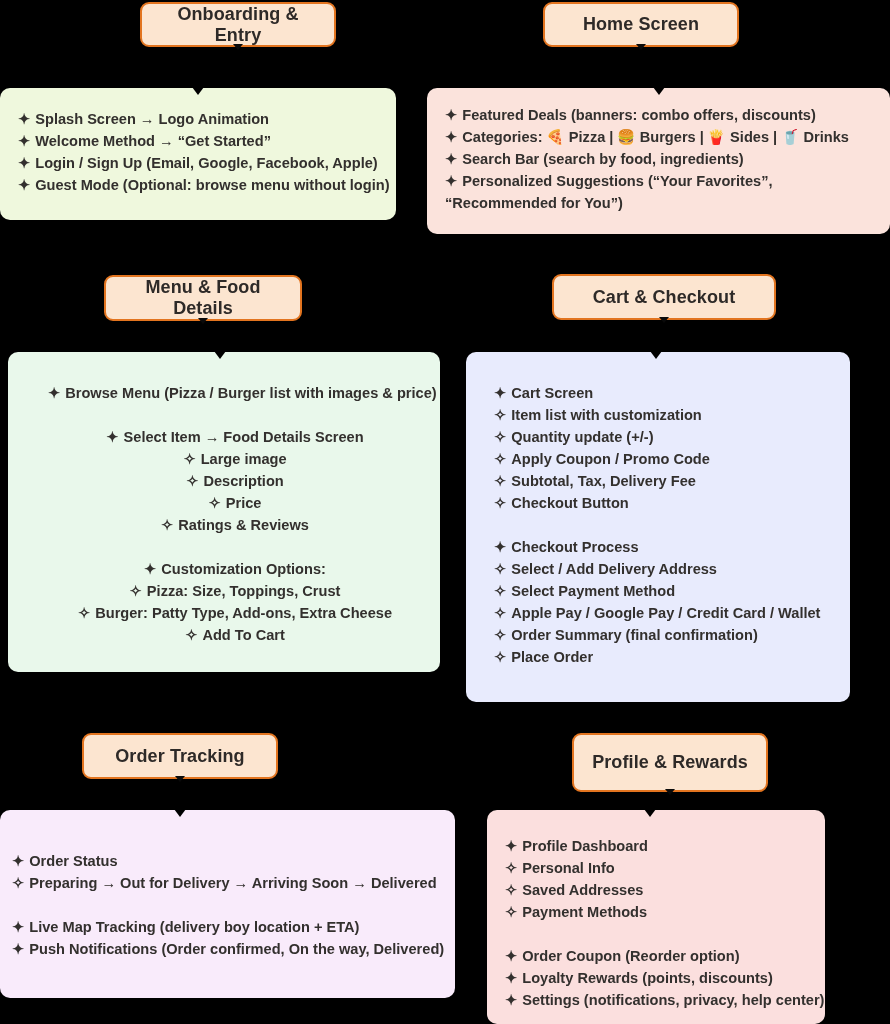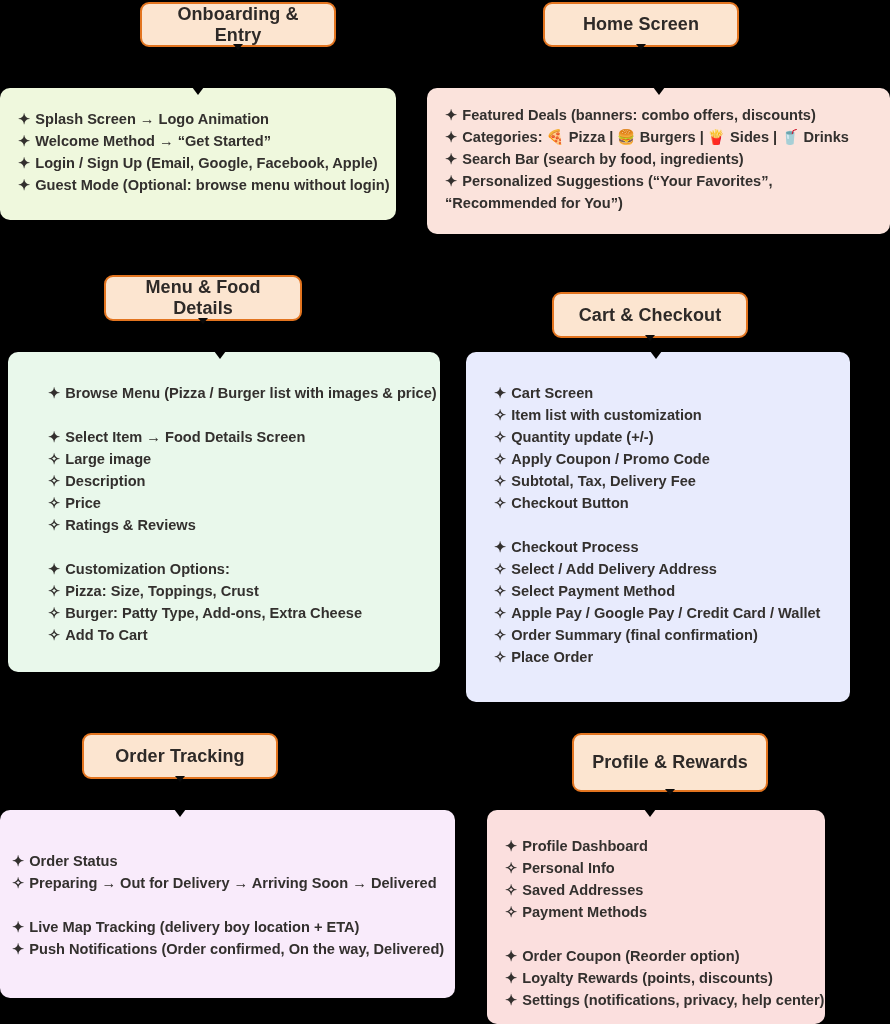--- a/index.html
+++ b/index.html
@@ -119,39 +119,39 @@
         <span class="line wrap"><span class="bullet">✦</span><span class="emoji-host">Search Bar (search by food, ingredients)</span></span>
         <span class="line wrap"><span class="bullet">✦</span><span class="emoji-host">Personalized Suggestions (“Your Favorites”, “Recommended for You”)</span></span>
       </div>
   </div>
 
   <div class="node-header" style="left:104px; top:275px; width:198px; height:46px;">
     <span>Menu &amp; Food Details</span>
     <span class="tip"></span>
   </div>
 
-  <div class="panel" style="left:8px; top:352px; width:432px; height:320px; background:#E9F8EB; padding:30px 18px 18px 40px;">
+  <div class="panel" style="left:8px; top:352px; width:432px; height:320px; background:#E9F8EB; padding:30px 18px 18px 40px;text-align:center;">
     <span class="notch" style="left:212px;"></span>
     <div>
         <span class="line"><span class="bullet">✦</span><span class="emoji-host">Browse Menu (Pizza / Burger list with images &amp; price)</span></span>
         <span class="spacer"></span>
         <span class="line"><span class="bullet">✦</span><span class="emoji-host">Select Item → Food Details Screen</span></span>
         <span class="line"><span class="bullet">✧</span><span class="emoji-host">Large image</span></span>
         <span class="line"><span class="bullet">✧</span><span class="emoji-host">Description</span></span>
         <span class="line"><span class="bullet">✧</span><span class="emoji-host">Price</span></span>
         <span class="line"><span class="bullet">✧</span><span class="emoji-host">Ratings &amp; Reviews</span></span>
         <span class="spacer"></span>
         <span class="line"><span class="bullet">✦</span><span class="emoji-host">Customization Options:</span></span>
         <span class="line"><span class="bullet">✧</span><span class="emoji-host">Pizza: Size, Toppings, Crust</span></span>
         <span class="line"><span class="bullet">✧</span><span class="emoji-host">Burger: Patty Type, Add-ons, Extra Cheese</span></span>
         <span class="line"><span class="bullet">✧</span><span class="emoji-host">Add To Cart</span></span>
       </div>
   </div>
 
-  <div class="node-header" style="left:552px; top:292px; width:196px; height:46px;">
+  <div class="node-header" style="left:552px; top:274px; width:224px; height:46px;">
     <span>Cart &amp; Checkout</span>
     <span class="tip"></span>
   </div>
 
   <div class="panel" style="left:466px; top:352px; width:384px; height:350px; background:#E8EBFD; padding:30px 14px 18px 28px;">
     <span class="notch" style="left:190px;"></span>
     <div>
         <span class="line"><span class="bullet">✦</span><span class="emoji-host">Cart Screen</span></span>
         <span class="line"><span class="bullet">✧</span><span class="emoji-host">Item list with customization</span></span>
         <span class="line"><span class="bullet">✧</span><span class="emoji-host">Quantity update (+/-)</span></span>

